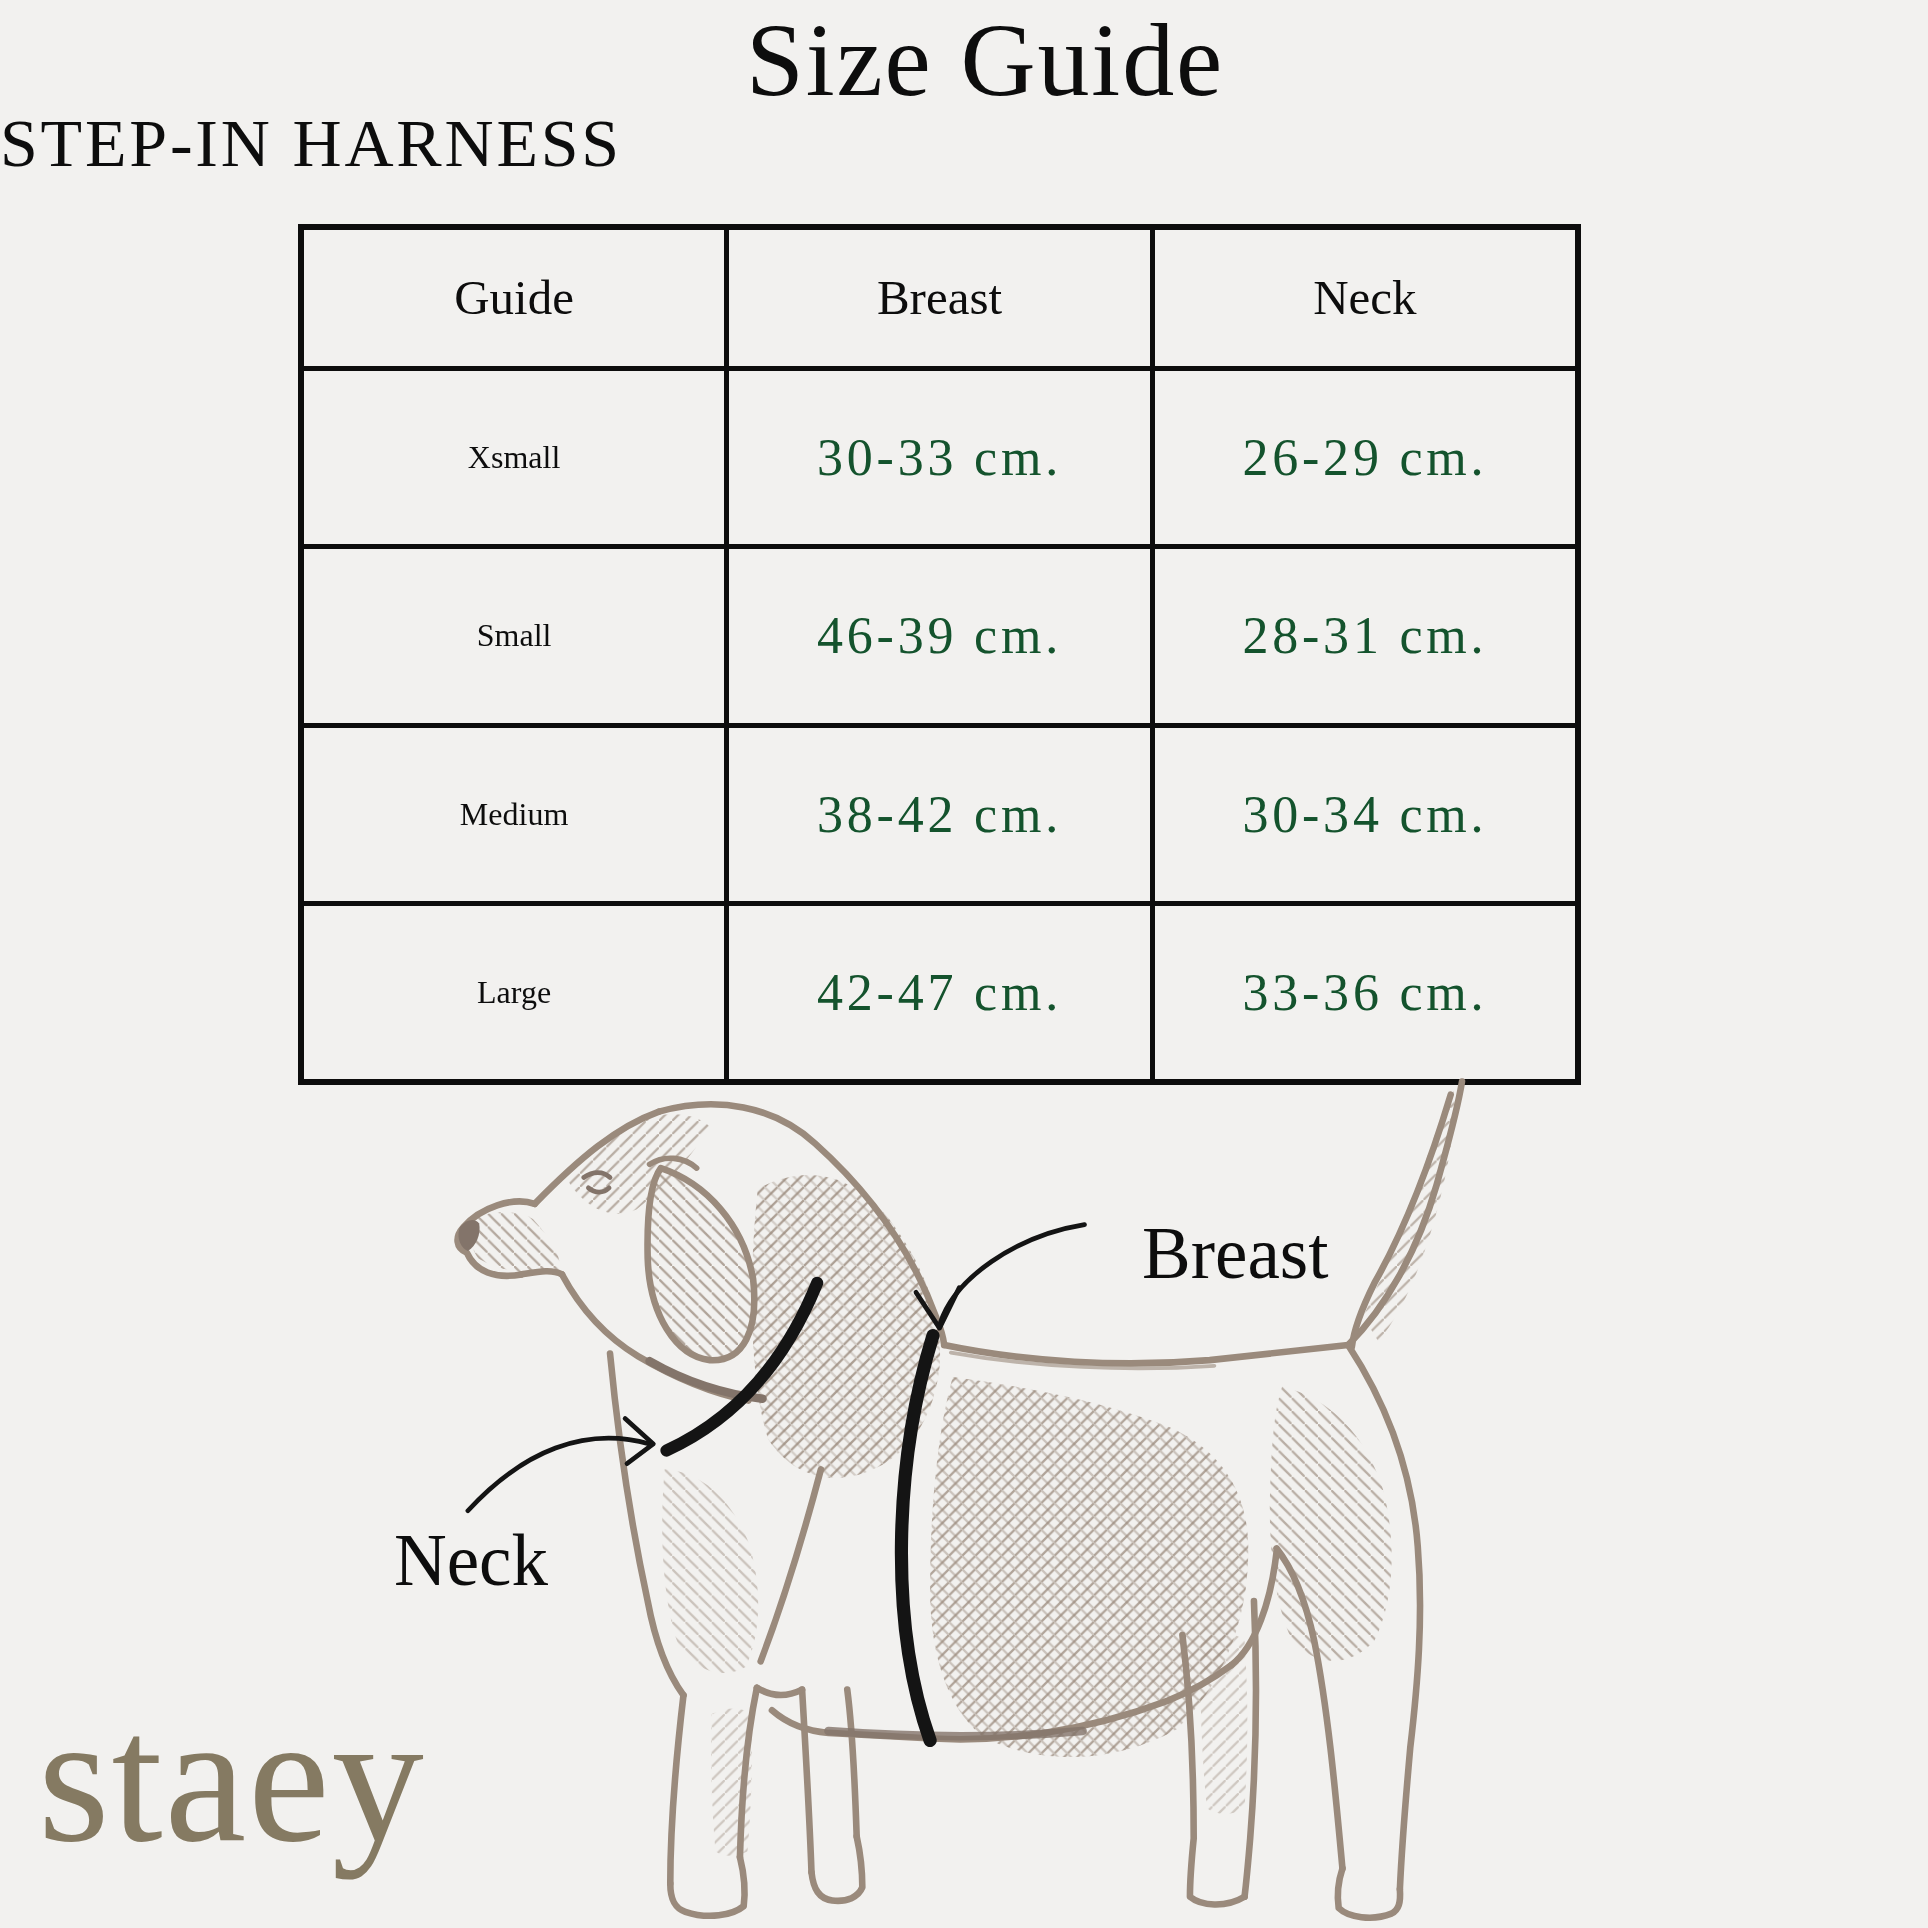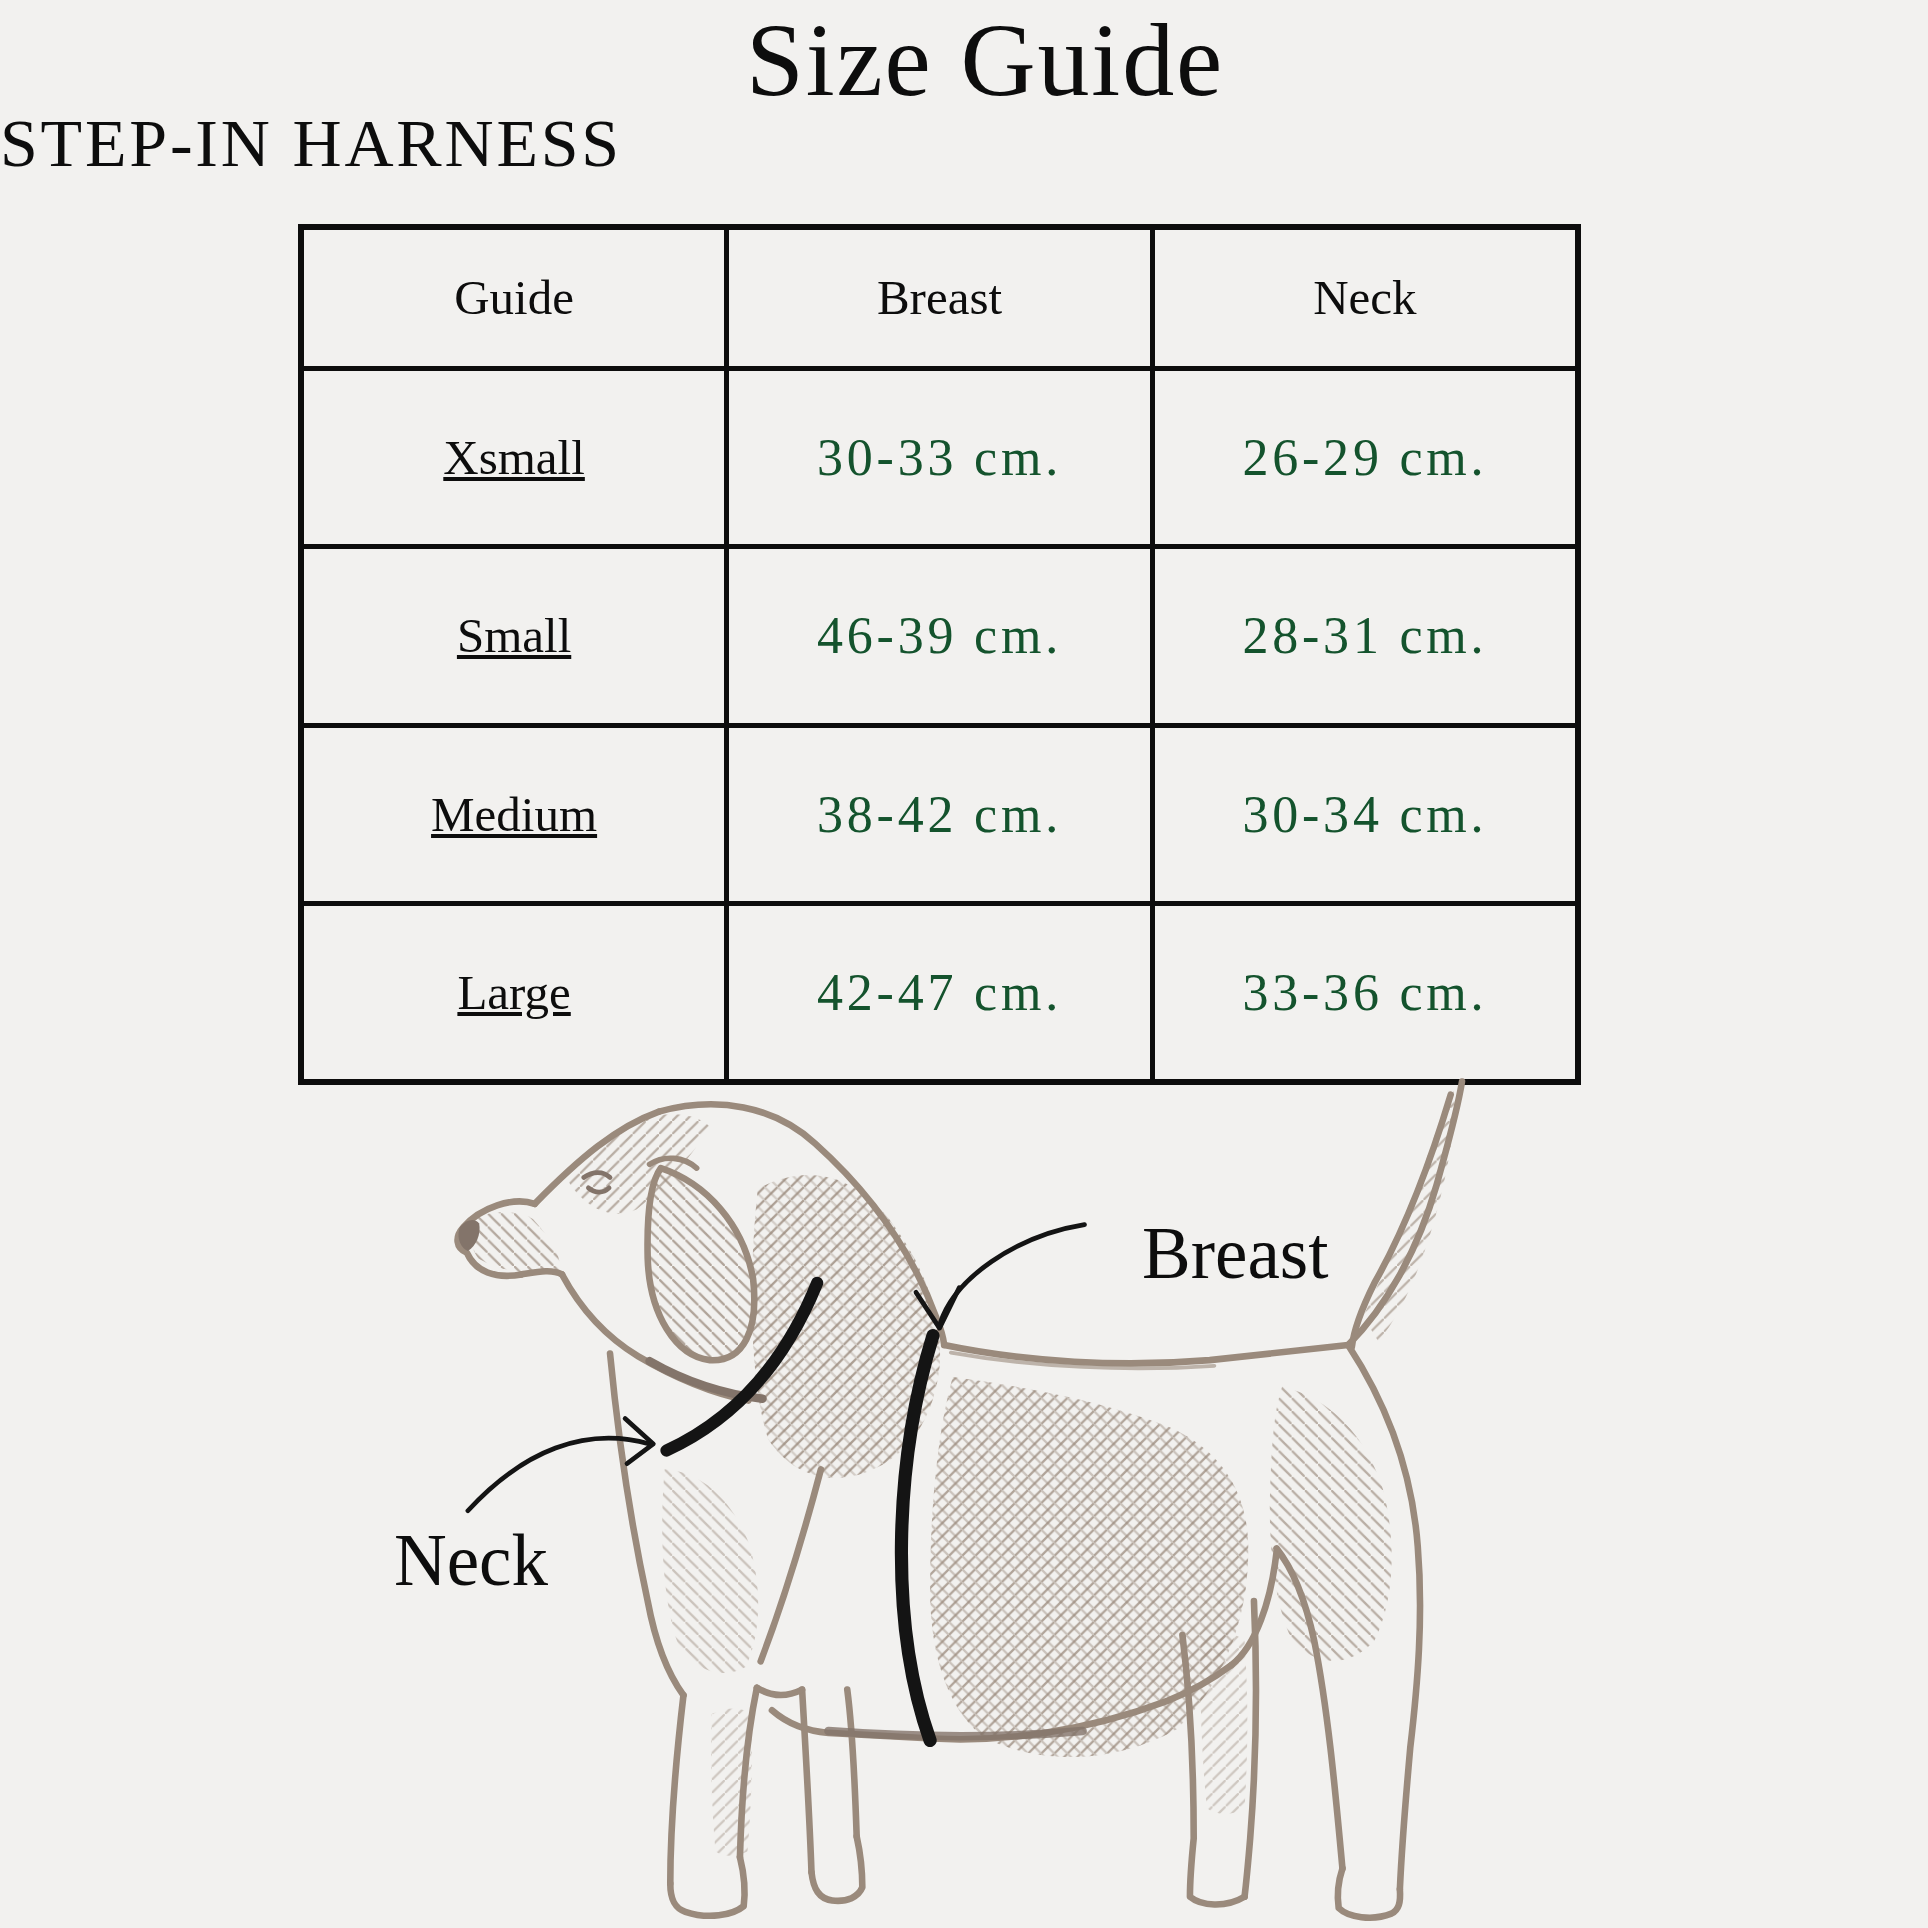--- a/index.html
+++ b/index.html
@@ -9,21 +9,21 @@
     font-size:104px;line-height:1.15;font-weight:400;letter-spacing:1.9px;padding-left:21px;}
   .subtitle{position:absolute;top:109px;left:0;width:100%;text-align:left;
     font-size:68px;line-height:1.0;font-weight:400;letter-spacing:2.8px;}
   table.size-table{position:absolute;left:298px;top:224px;width:1283px;height:861px;
     border-collapse:collapse;table-layout:fixed;border:6.6px solid #0d0d0d;}
   .size-table th,.size-table td{border:5.6px solid #0d0d0d;text-align:center;
     vertical-align:middle;padding:0;font-weight:400;}
   .size-table thead tr{height:141px;}
   .size-table tbody tr{height:143px;}
   .size-table th{font-size:49px;}
-  td.name{font-size:49px;text-decoration:underline;}
+  td.name{font-size:32px;}
   td.val{font-size:52px;letter-spacing:3.8px;color:#14532d;}
   .sketch{position:absolute;left:0;top:1036px;width:1928px;height:893px;}
   .label{position:absolute;font-size:73px;line-height:1;color:#0d0d0d;}
   .label-breast{left:1142px;top:1217px;}
   .label-neck{left:394px;top:1524px;}
   .logo{position:absolute;left:38px;top:1686px;font-size:184px;line-height:1;
     color:#857a62;letter-spacing:1.9px;}
 </style>
 </head>
 <body>
@@ -138,15 +138,16 @@
       <path d="M1152,1300 C1078,1312 1014,1358 999,1404"></path>
       <path d="M973,1372 L998,1410 L1019,1367"></path>
       <path d="M497,1604 C556,1540 622,1514 690,1533"></path>
       <path d="M664,1506 L694,1533 L666,1554"></path>
     </g>
   </svg>
 
   <div class="label label-breast">Breast</div>
   <div class="label label-neck">Neck</div>
 
+  <div class="logo">staey</div>
 
 </div>
 
 
 </body></html>

